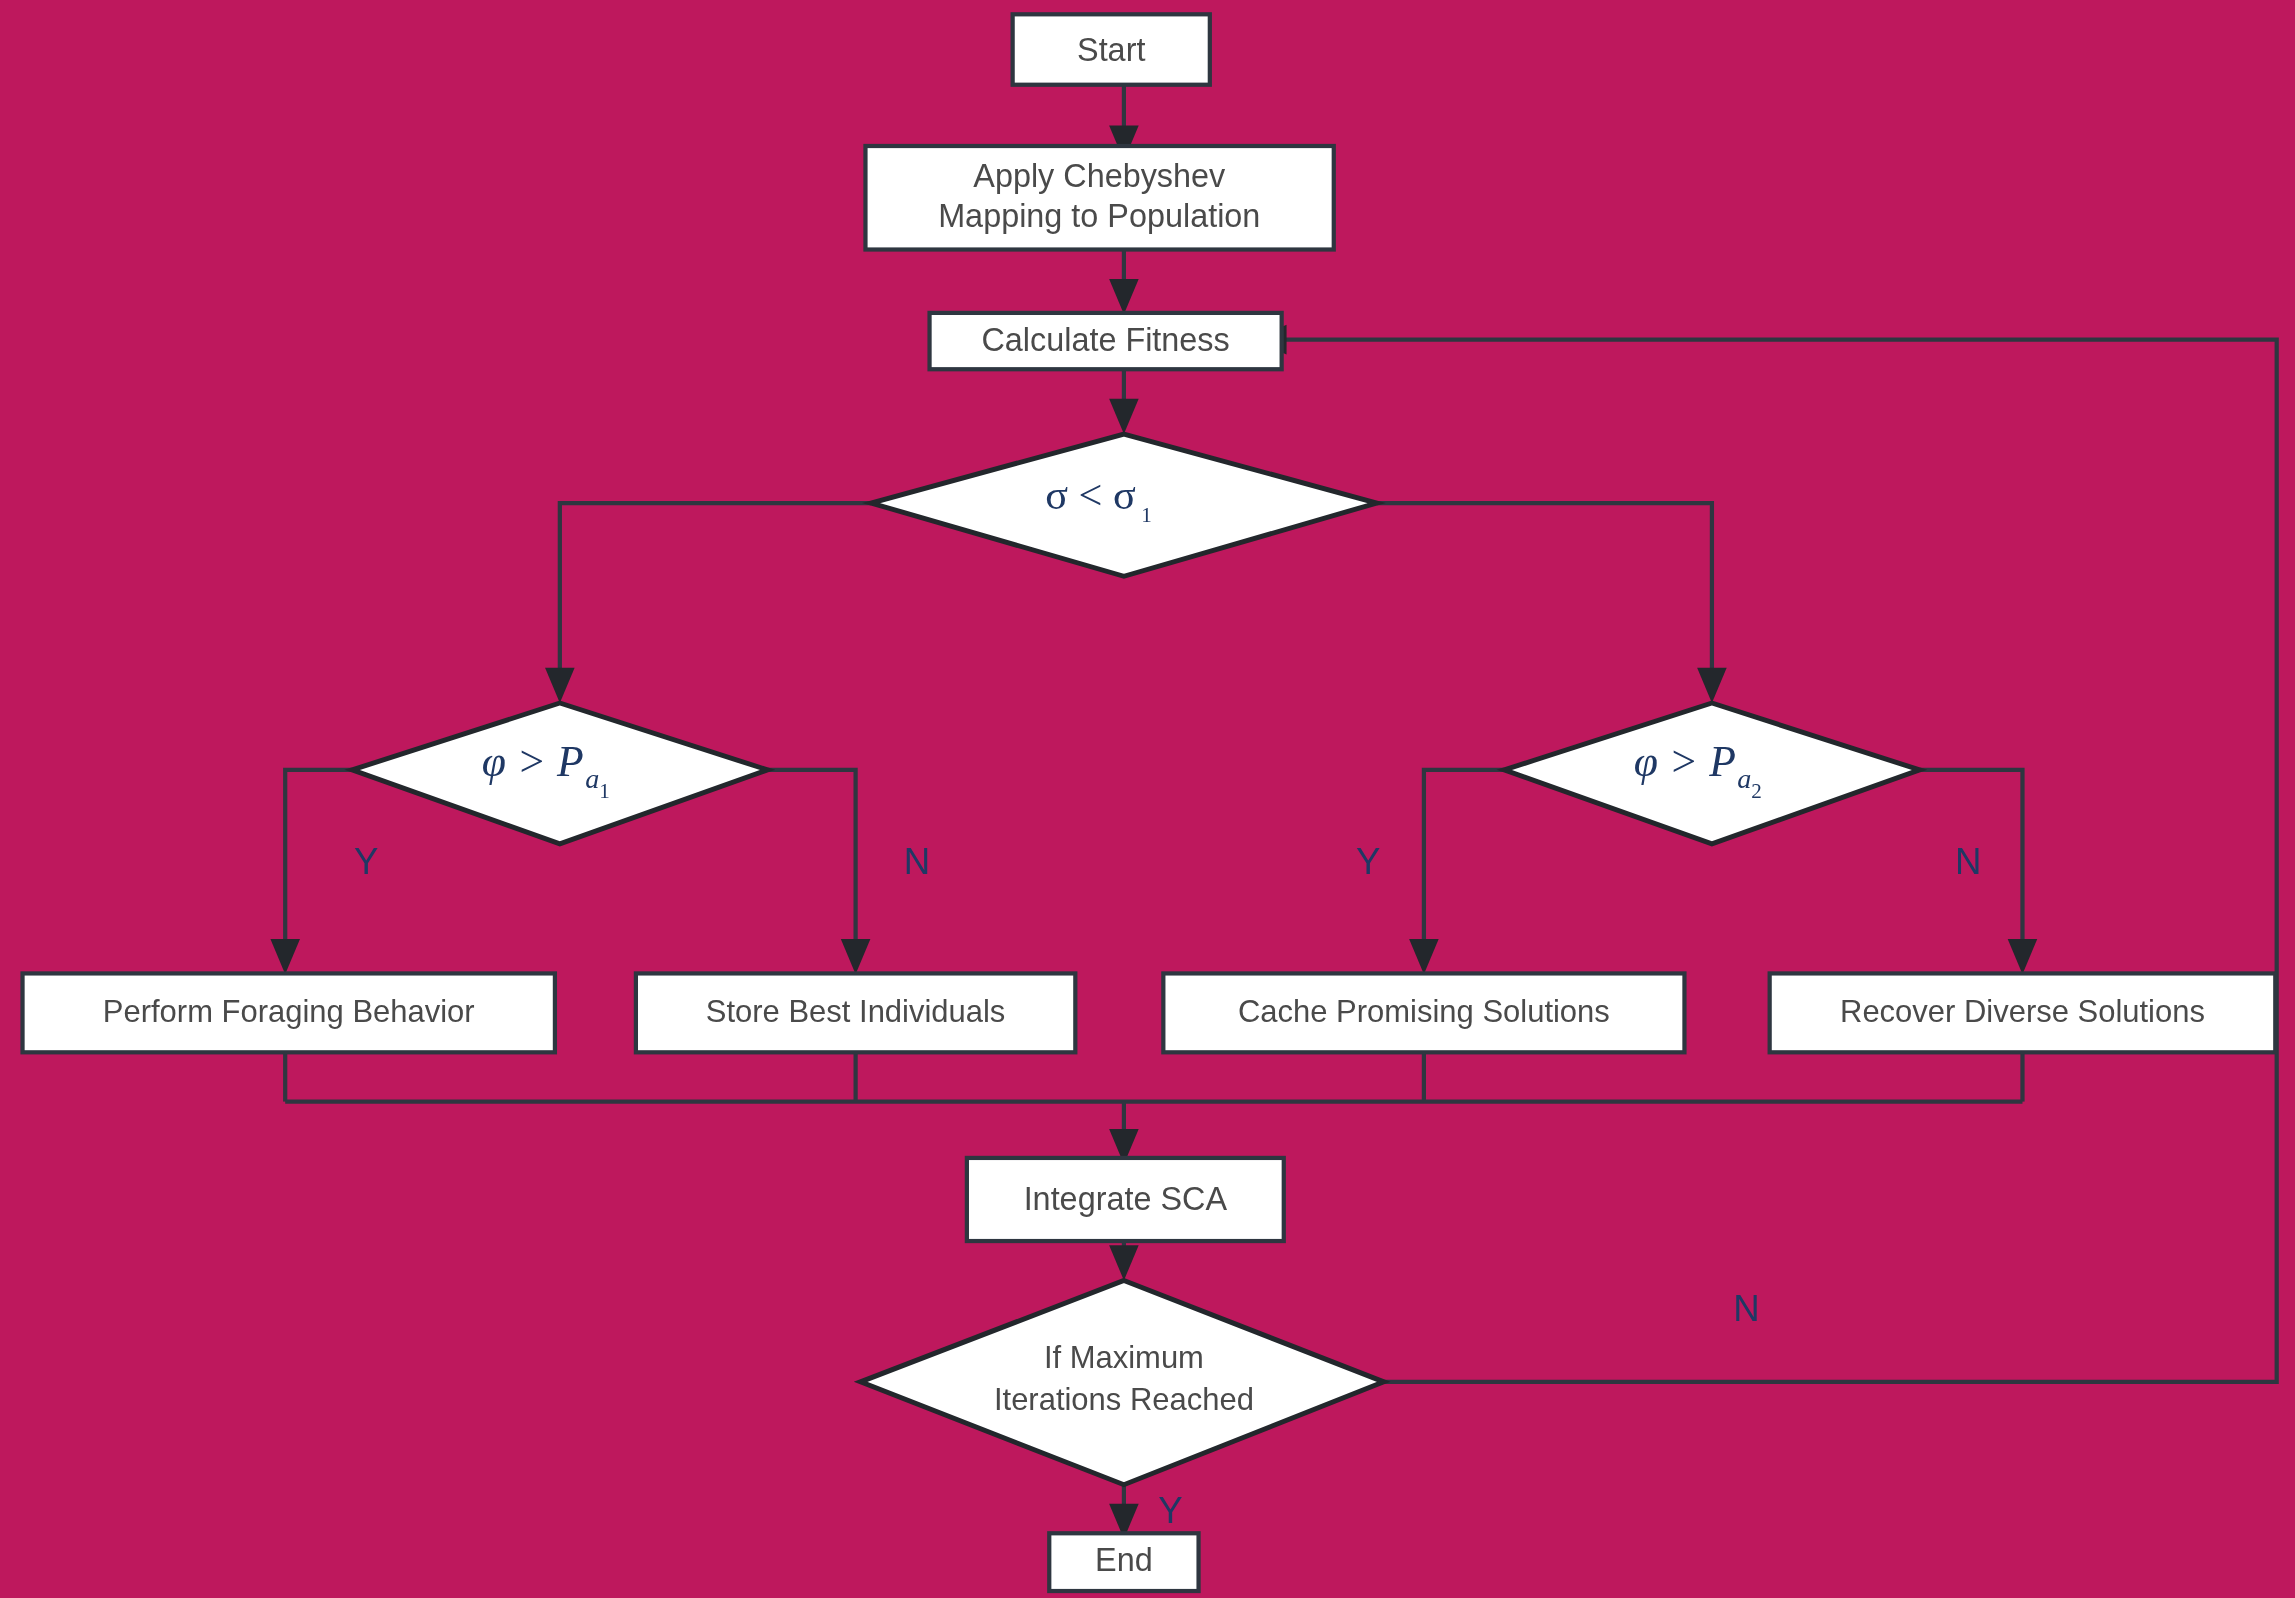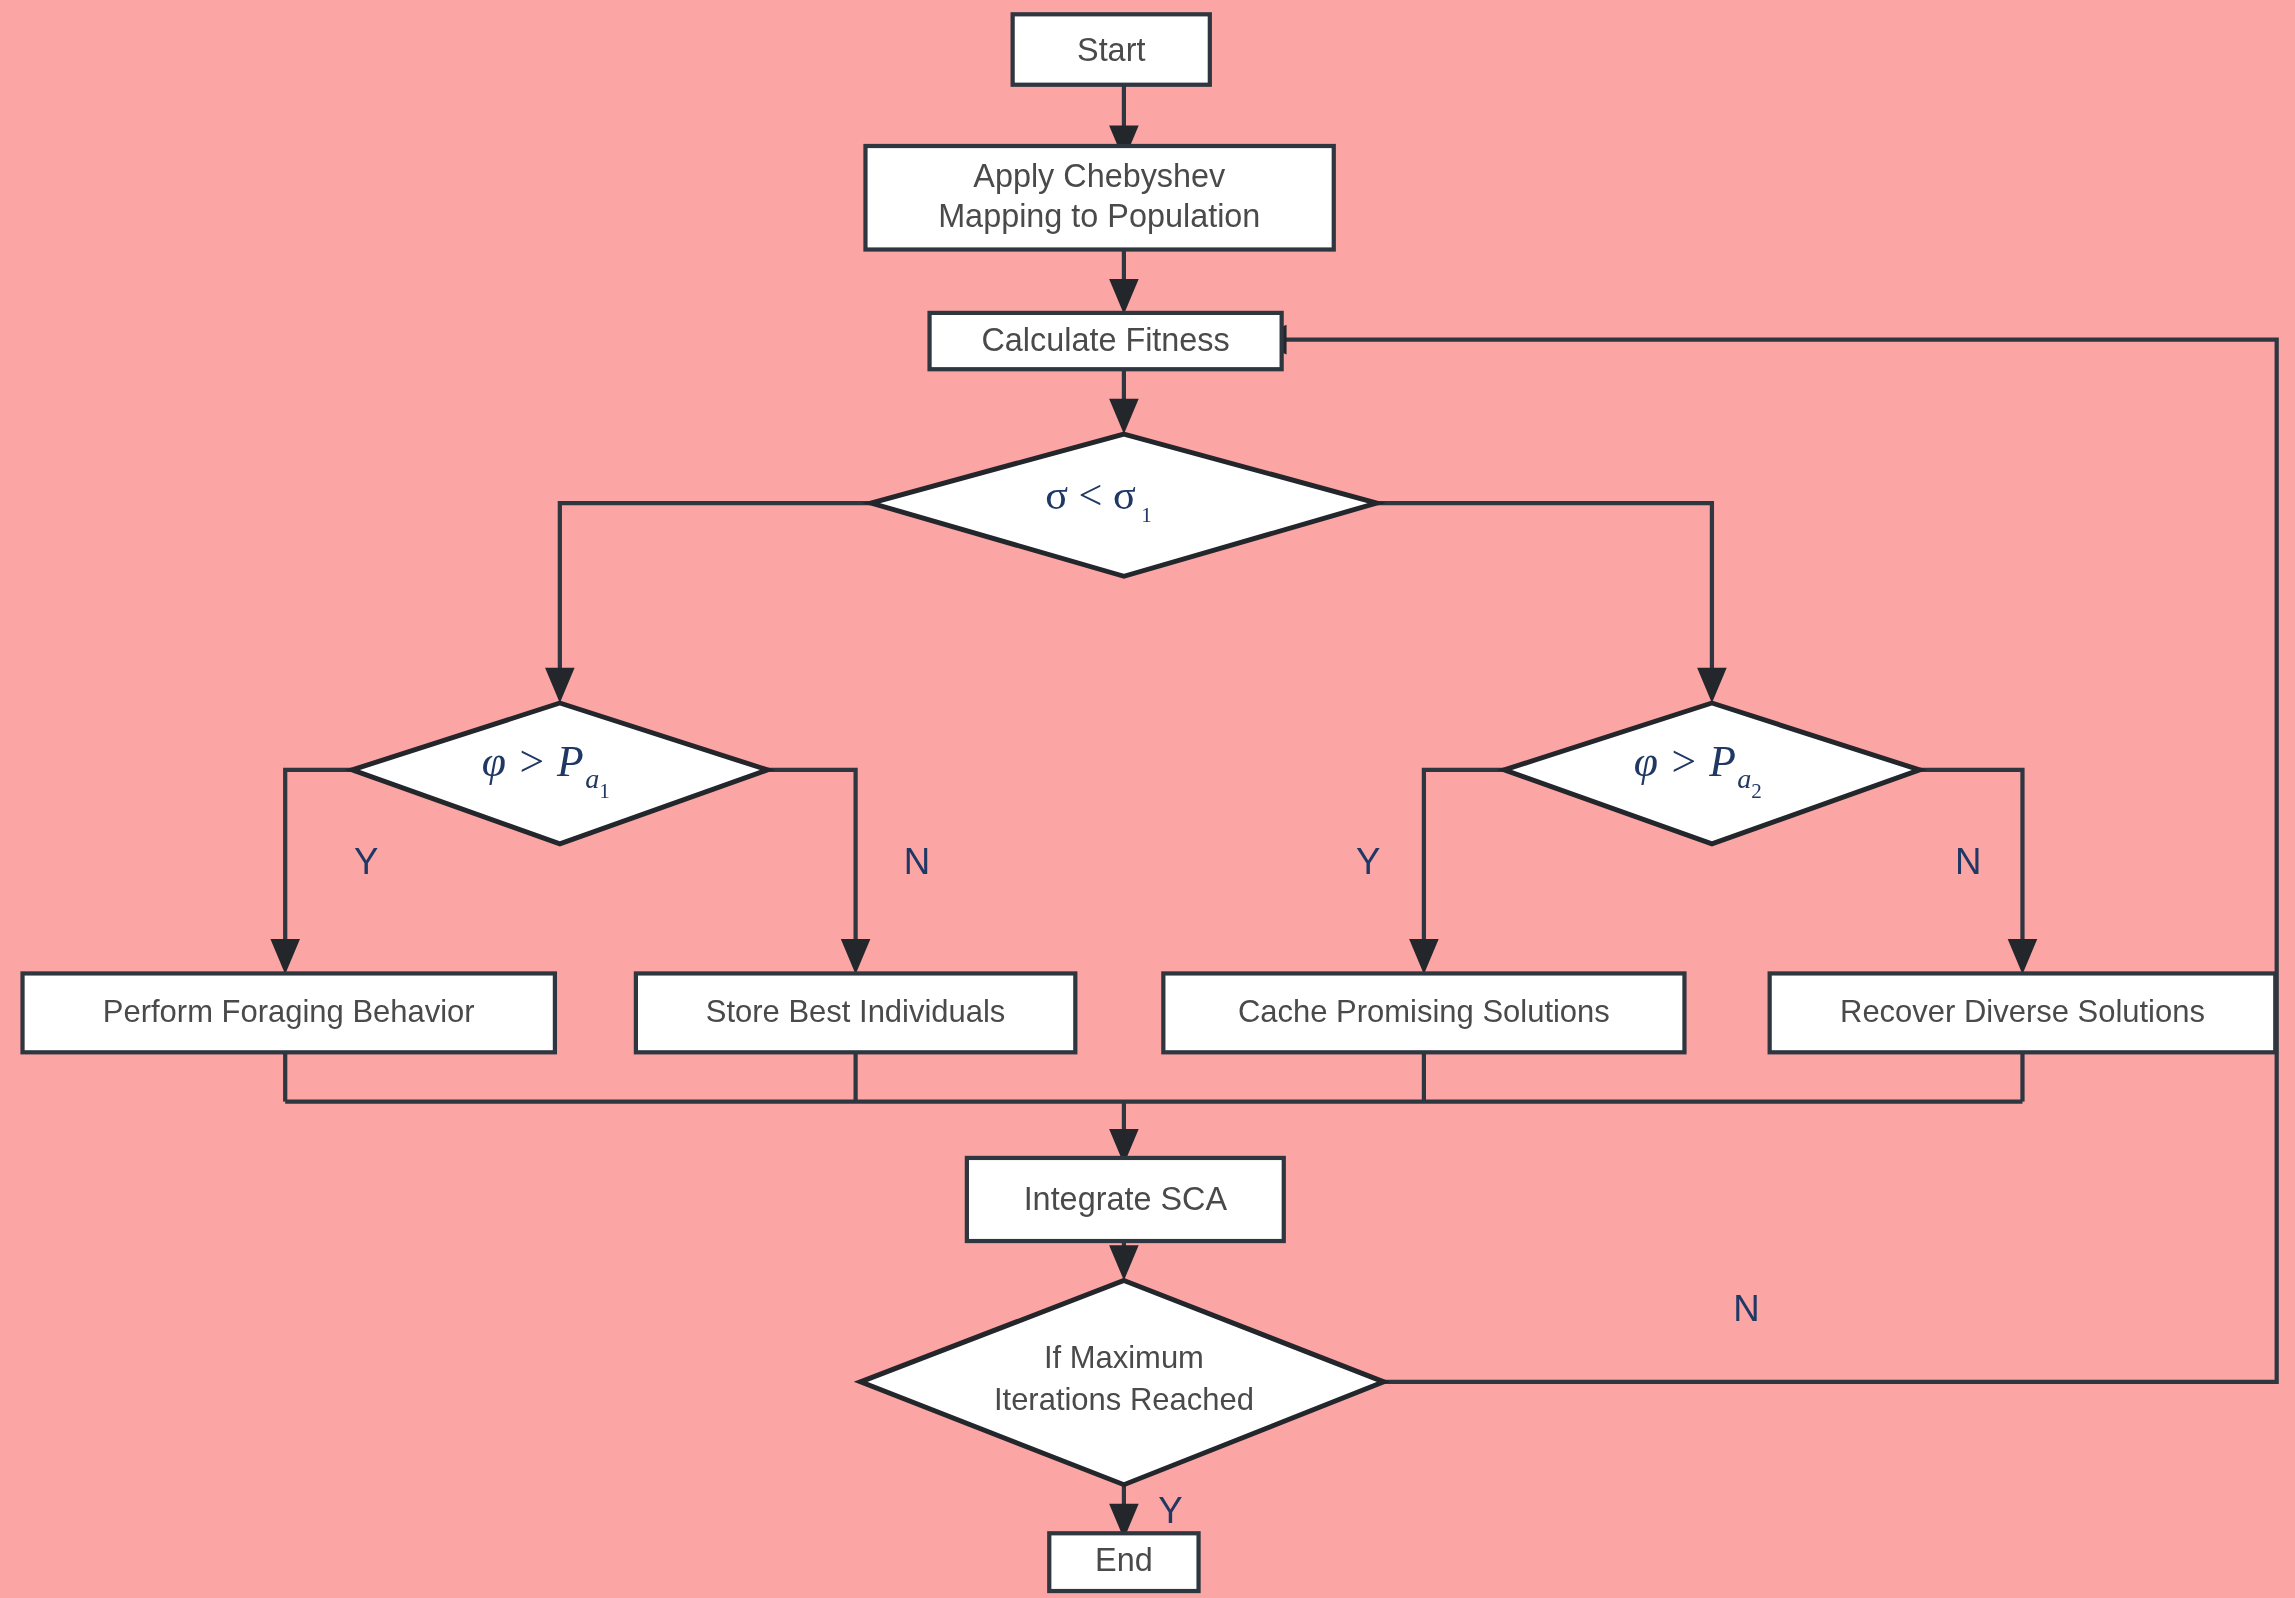--- a/index.html
+++ b/index.html
@@ -4,21 +4,21 @@
 <style>
   html, body {
     margin: 0;
     padding: 0;
     background: #ffffff;
   }
   #canvas {
     position: relative;
     width: 2295px;
     height: 1599px;
-    background: #fca5a5;
+    background: #be185d;
     font-family: "Liberation Sans", sans-serif;
     overflow: hidden;
   }
   svg#flow {
     position: absolute;
     left: 0;
     top: 0;
     width: 2295px;
     height: 1599px;
   }

